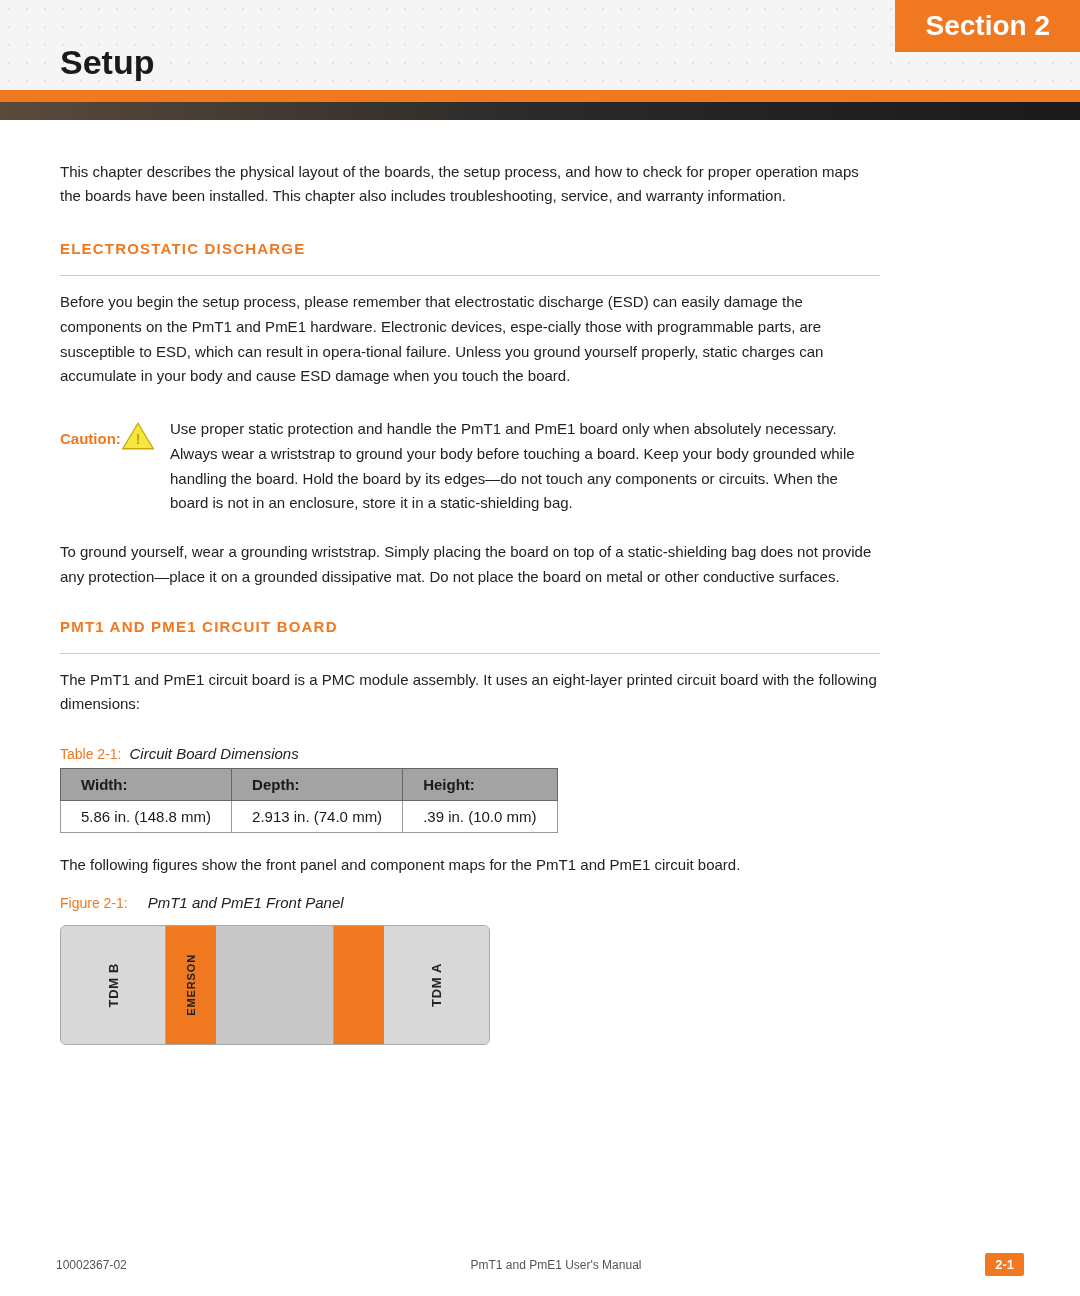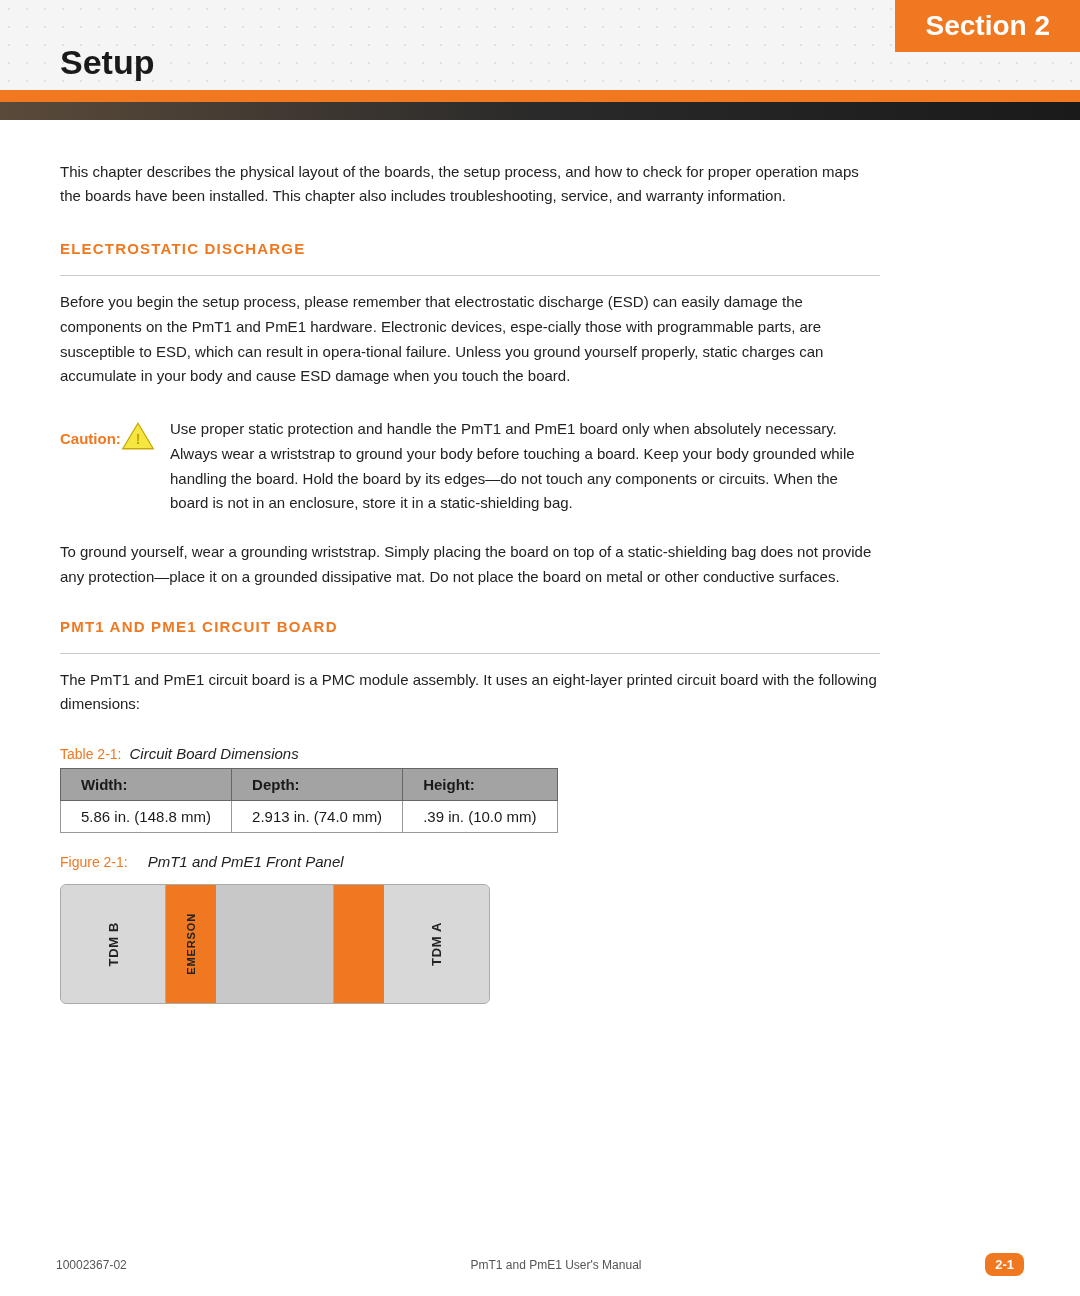--- a/index.html
+++ b/index.html
@@ -289,21 +289,21 @@
     .footer-center {
       text-align: center;
     }
 
     .footer-right-badge {
       background: #f07820;
       color: #ffffff;
       font-size: 13px;
       font-weight: bold;
       padding: 4px 10px;
-      border-radius: 8px;
+      border-radius: 2px;
     }
 
     .table-caption-row {
       display: flex;
       align-items: baseline;
       gap: 8px;
     }
 
     .figure-caption-row {
       display: flex;
@@ -366,20 +366,21 @@
     </thead>
     <tbody>
       <tr>
         <td>5.86 in. (148.8 mm)</td>
         <td>2.913 in. (74.0 mm)</td>
         <td>.39 in. (10.0 mm)</td>
       </tr>
     </tbody>
   </table>
 
+  <p class="section-body" style="margin-top:0; margin-bottom:16px;">The following figures show the front panel and component maps for the PmT1 and PmE1 circuit board.</p>
 
   <div class="figure-caption-row">
     <span class="figure-label">Figure 2-1:</span>
     <span class="figure-label-italic">PmT1 and PmE1 Front Panel</span>
   </div>
 
   <div class="front-panel-figure">
 
     <div class="panel-section panel-left">
       <span class="rotated-text">TDM B</span>

